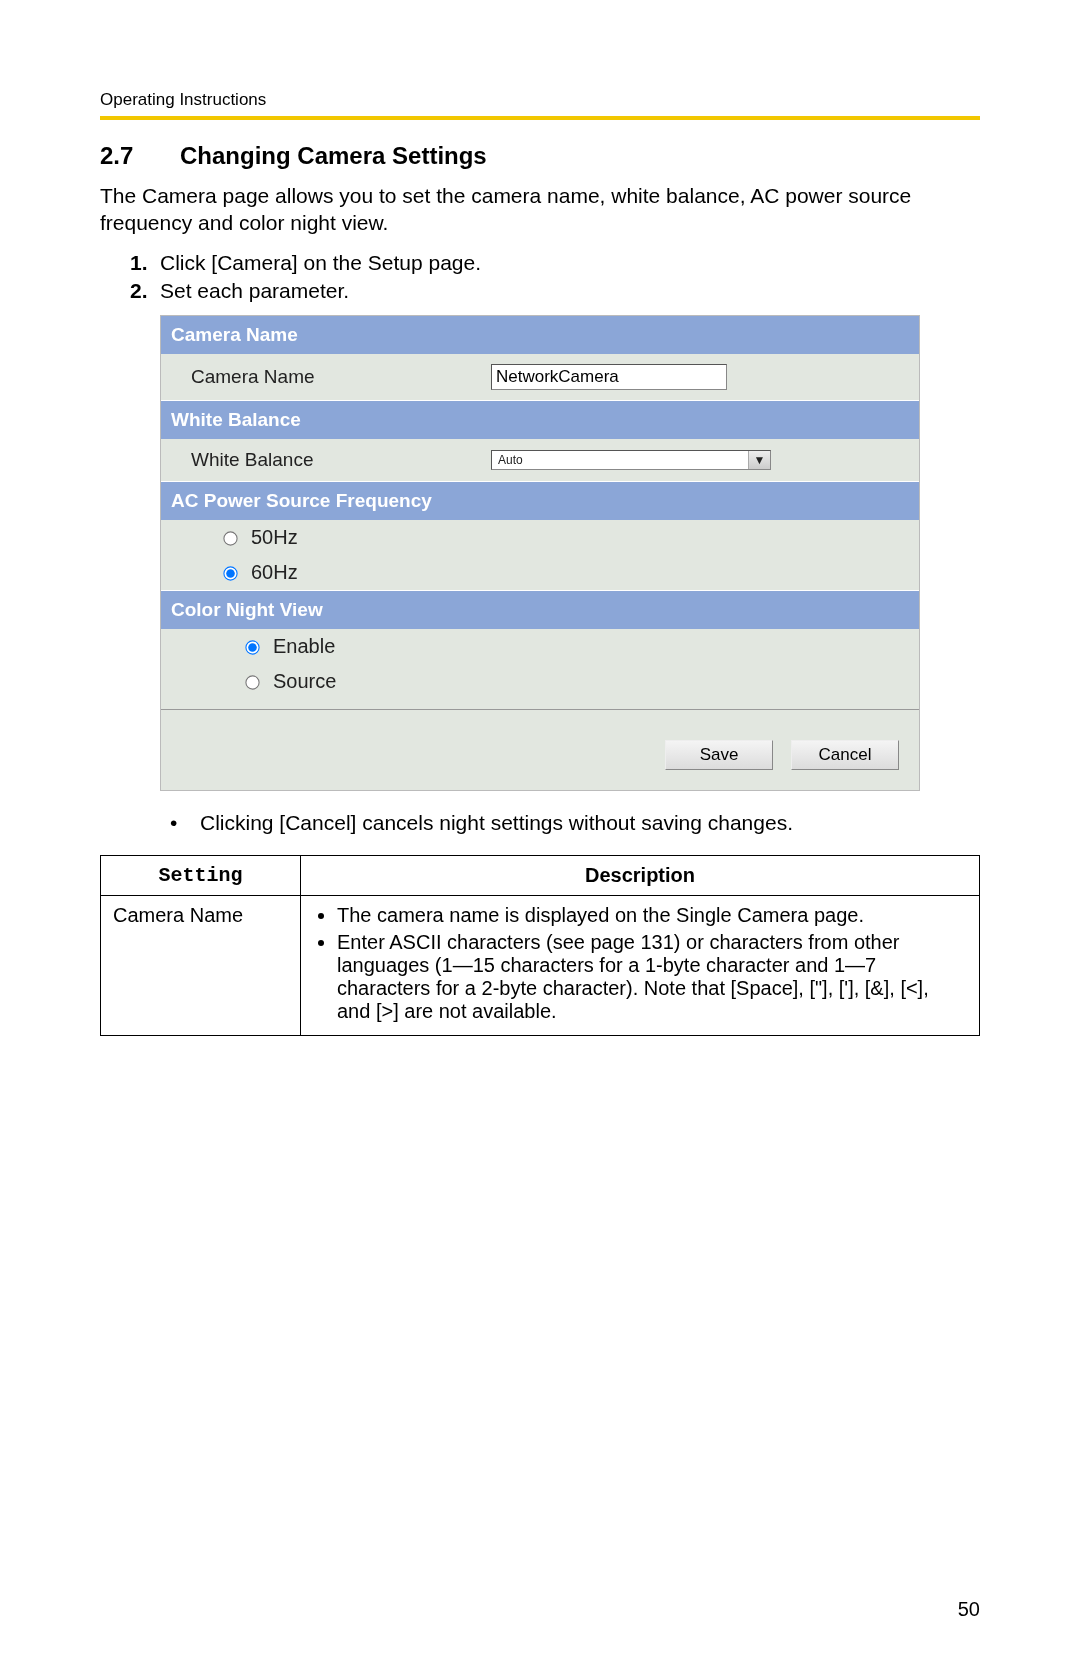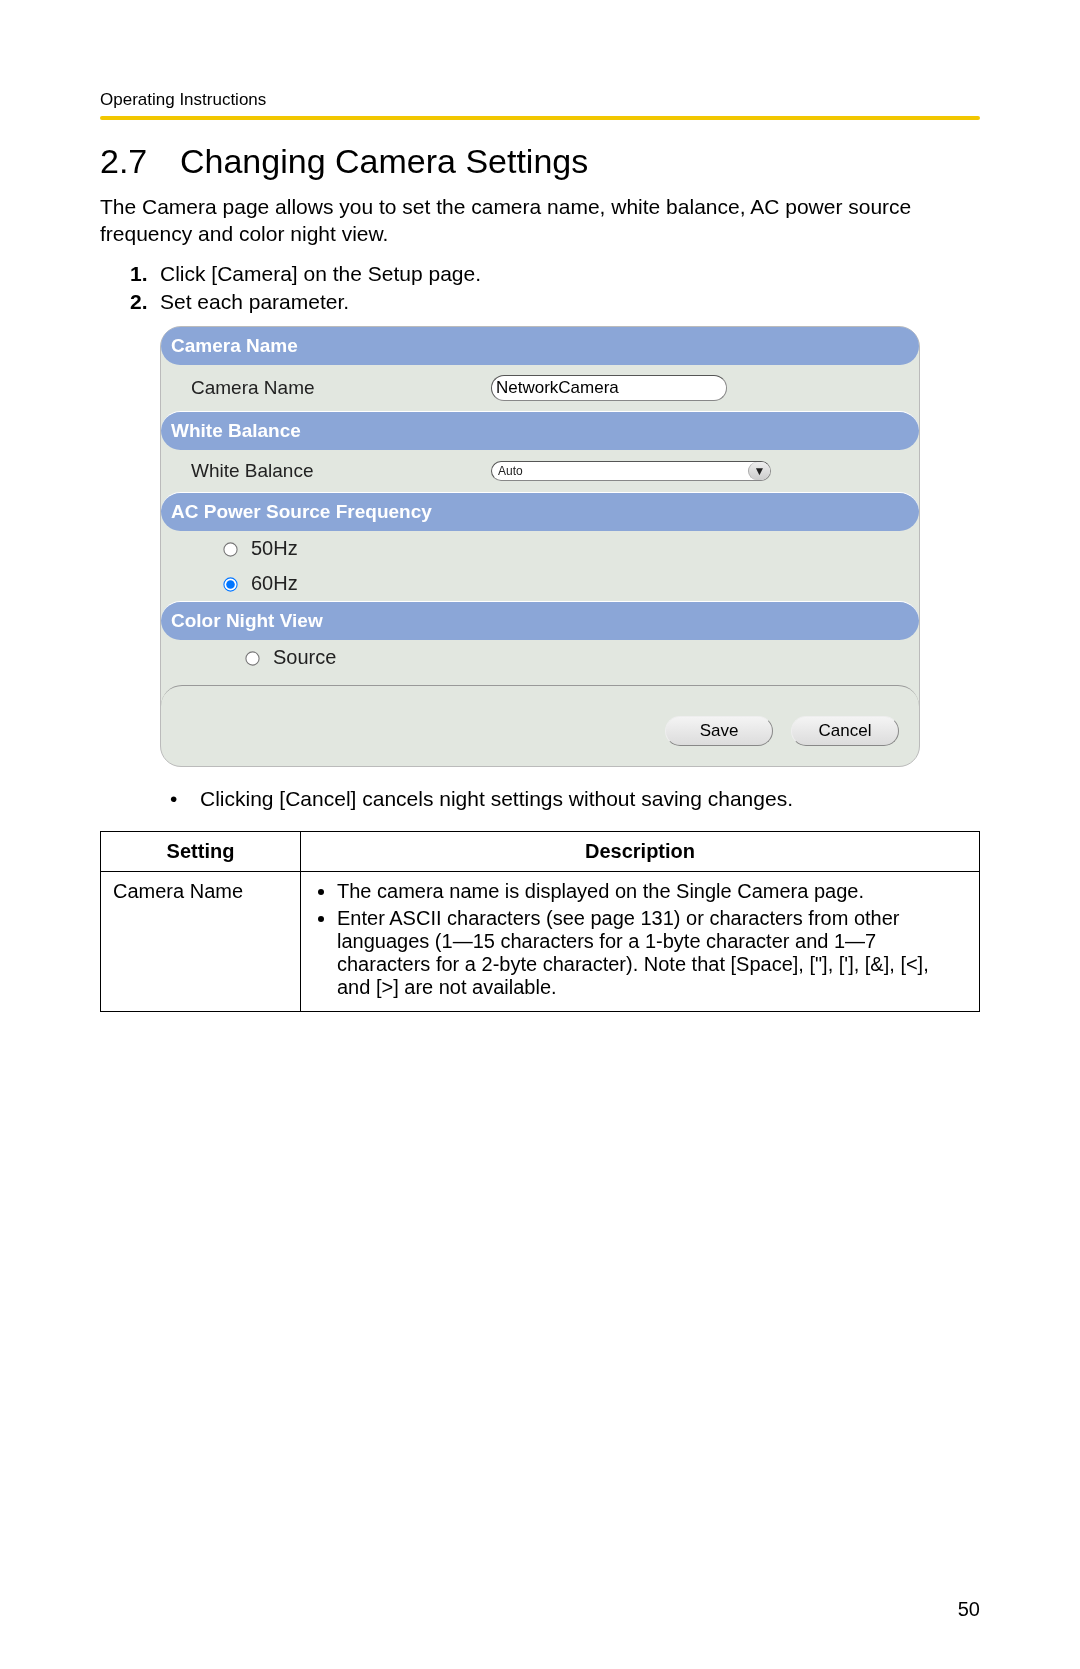--- a/index.html
+++ b/index.html
@@ -1,15 +1,15 @@
 <!DOCTYPE html>
 <html><head>
 <meta charset="utf-8">
 <style>
-  * { box-sizing: border-box; border-radius: 21px; }
+  * { box-sizing: border-box; }
   body {
     margin: 0;
     padding: 0;
     font-family: Arial, Helvetica, sans-serif;
     background: #fff;
     width: 1080px;
   }
   .page {
     padding: 90px 100px 60px 100px;
     position: relative;
@@ -19,22 +19,22 @@
     font-size: 17px;
     color: #000;
     margin-bottom: 6px;
   }
   .header-rule {
     height: 4px;
     background: #f2c700;
     margin-bottom: 22px;
   }
   .section-title {
-    font-size: 34px;
-    font-weight: normal;
+    font-size: 24px;
+    font-weight: bold;
     margin: 0 0 12px 0;
   }
   .section-title .num { display:inline-block; width: 80px; }
   .intro {
     font-size: 21px;
     line-height: 1.3;
     margin: 0 0 14px 0;
   }
   ol.steps {
     list-style: none;
@@ -137,21 +137,21 @@
     width: 100%;
     font-size: 20px;
   }
   table.desc th, table.desc td {
     border: 1.5px solid #000;
     padding: 8px 12px;
     vertical-align: top;
     text-align: left;
   }
   table.desc th { font-weight: bold; text-align: center; }
-  table.desc th:first-child { width: 200px; }
+  table.desc th:first-child { width: 200px; font-family: Liberation Mono, monospace; }
   table.desc ul { list-style: disc; padding-left: 24px; margin: 0; }
   table.desc ul li { margin-bottom: 4px; }
   .page-num {
     position: absolute;
     right: 100px;
     bottom: 48px;
     font-size: 20px;
   }
 </style>
 </head>
@@ -200,20 +200,24 @@
     <div class="radio-row">
       <input type="radio" name="acpower" style="">
       <span>50Hz</span>
     </div>
     <div class="radio-row">
       <input type="radio" name="acpower" checked="" style="">
       <span>60Hz</span>
     </div>
 
     <div class="section-bar">Color Night View</div>
+    <div class="radio-row indent">
+      <input type="radio" name="cnv" checked="" style="">
+      <span>Enable</span>
+    </div>
     <div class="radio-row indent">
       <input type="radio" name="cnv" style="">
       <span>Source</span>
     </div>
 
     <div class="button-bar">
       <div class="win-btn">Save</div>
       <div class="win-btn">Cancel</div>
     </div>
   </div>

